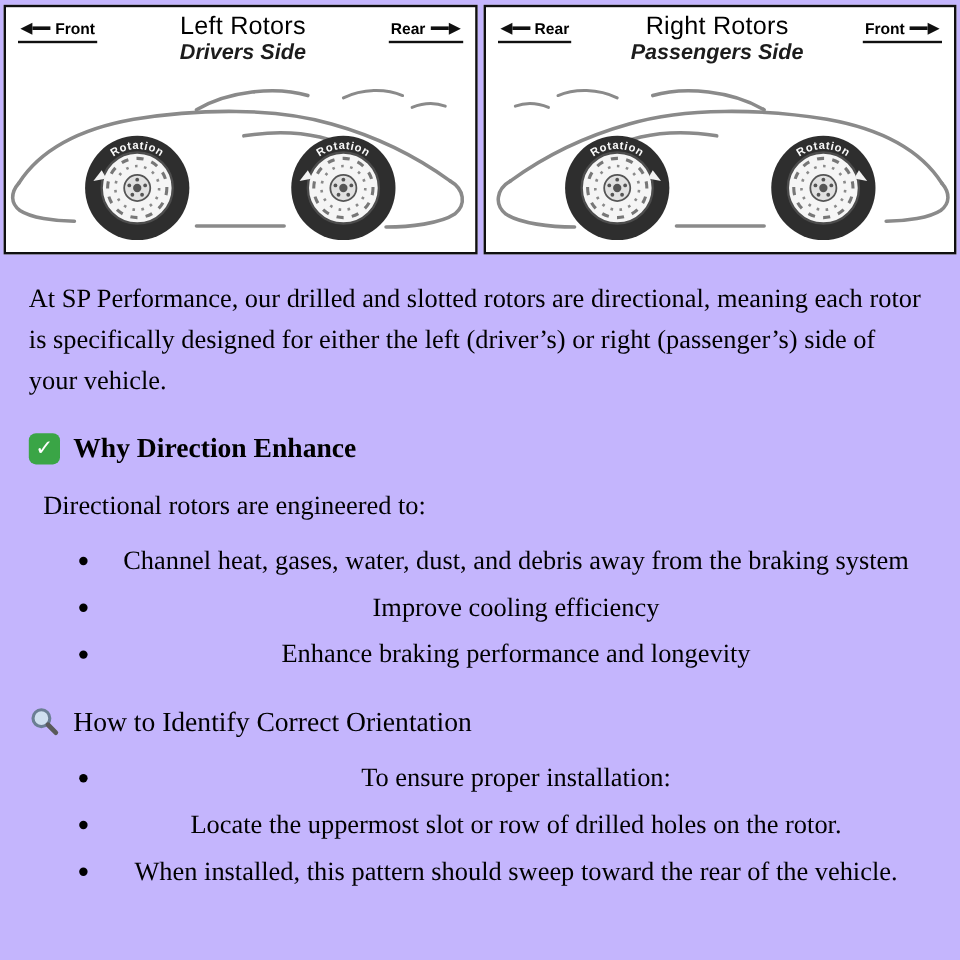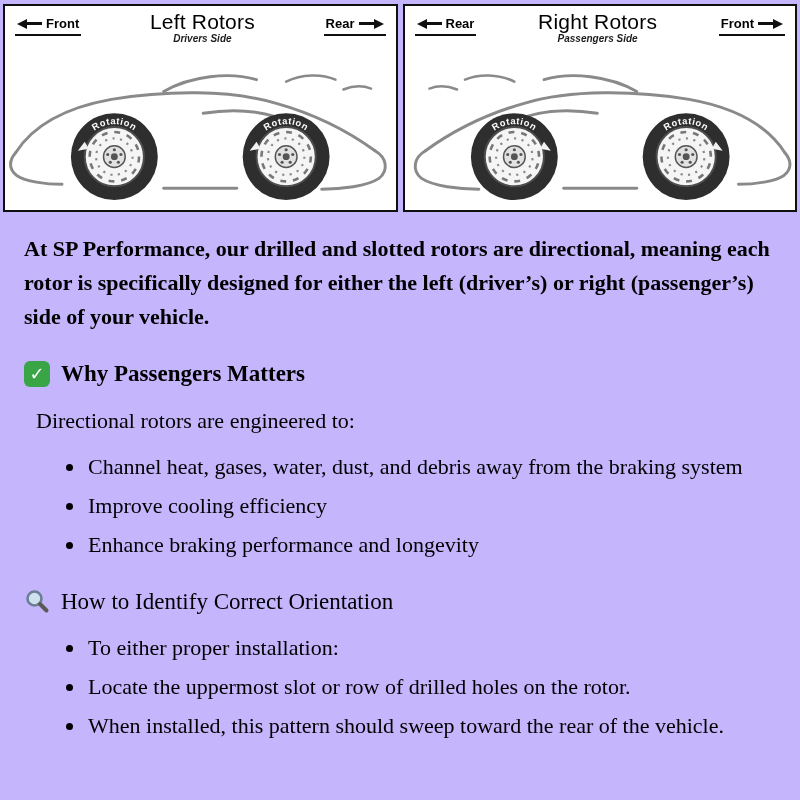--- a/index.html
+++ b/index.html
@@ -13,44 +13,44 @@
   .panel {
     flex: 1; border: 2px solid #101010; height: 208px; box-sizing: border-box;
     position: relative; background: #fff;
   }
   .panel-header {
     display: grid; grid-template-columns: auto 1fr auto; align-items: start;
     padding: 7px 10px 0 10px;
   }
   .titles { text-align: center; font-family: "Liberation Sans", sans-serif; margin-top: -2px; }
   .panel-title { display: block; font-weight: normal; font-size: 21px; line-height: 1.02; letter-spacing: .2px; }
-  .panel-subtitle { display: block; font-weight: bold; font-style: italic; font-size: 10px; color: #1c1c1c; margin-top: 1px; }
+  .panel-subtitle { display: block; font-weight: bold; font-style: italic; font-size: 18px; color: #1c1c1c; margin-top: 1px; }
   .dir {
     font-family: "Liberation Sans", sans-serif; font-weight: bold; font-size: 13px;
     display: inline-flex; align-items: center; gap: 4px;
     border-bottom: 2.5px solid #101010; padding: 1px 2px 3px 2px; margin-top: 2px;
   }
   .tail { width: 15px; height: 3px; background: #101010; display: inline-block; }
   .tri { width: 0; height: 0; display: inline-block; border-top: 5px solid transparent; border-bottom: 5px solid transparent; }
   .tri-left  { border-right: 10px solid #101010; margin-right: -4px; }
   .tri-right { border-left: 10px solid #101010; margin-left: -4px; }
   .car-svg { position: absolute; left: 0; bottom: 2px; width: 100%; height: 156px; }
   .rot-text { font-family: "Liberation Sans", sans-serif; font-size: 9.5px; font-weight: bold; fill: #fafafa; letter-spacing: .6px; }
 
   
   .content { padding: 12px 28px 0 24px; font-size: 22px; line-height: 34px; }
-  .intro { margin: 8px 0 20px 0; font-weight: bold; }
+  .intro { margin: 8px 0 20px 0; }
   h2 {
     font-size: 23px; margin: 26px 0 16px 0; display: flex; align-items: center; gap: 11px;
     font-weight: bold; line-height: 1.2;
   }
   h2.regular { font-weight: normal; }
   .lead { margin: 0 0 12px 12px; }
   ul { margin: 10px 0 24px 0; padding-left: 62px; }
-  li { margin: 5px 0; padding-left: 2px; }
+  li { margin: 5px 0; padding-left: 2px; text-align: center; }
   .check-icon {
     width: 26px; height: 26px; border-radius: 6px; background: #3aa546; flex: 0 0 auto;
     display: inline-flex; align-items: center; justify-content: center;
     color: #fff; font-size: 18px; font-weight: bold;
     font-family: "DejaVu Sans", sans-serif;
   }
   .mag-icon { flex: 0 0 auto; display: inline-block; }
 </style>
 </head>
 <body>
@@ -151,39 +151,39 @@
   </div>
 
   <div class="content">
 
     <p class="intro">At SP Performance, our drilled and slotted rotors are directional, meaning each rotor is specifically designed for either the left (driver’s) or right (passenger’s) side of your vehicle.</p>
 
     <h2>
       <span class="check-icon">
           <span>✓</span>
         </span>
-      <span>Why Passengers Matters</span>
+      <span>Why Direction Enhance</span>
     </h2>
 
     <p class="lead">Directional rotors are engineered to:</p>
 
     <ul>
       <li>Channel heat, gases, water, dust, and debris away from the braking system</li>
       <li>Improve cooling efficiency</li>
       <li>Enhance braking performance and longevity</li>
     </ul>
 
     <h2 class="regular">
       <svg class="mag-icon" width="26" height="26" viewBox="0 0 26 26">
         <circle cx="10.5" cy="10.5" r="7" fill="#cfe0ef" stroke="#6b7f94" stroke-width="2.6"></circle>
         <line x1="16" y1="16" x2="22.5" y2="22.5" stroke="#5a5a5a" stroke-width="4" stroke-linecap="round"></line>
       </svg>
       <span>How to Identify Correct Orientation</span>
     </h2>
 
     <ul>
-      <li>To either proper installation:</li>
+      <li>To ensure proper installation:</li>
       <li>Locate the uppermost slot or row of drilled holes on the rotor.</li>
       <li>When installed, this pattern should sweep toward the rear of the vehicle.</li>
     </ul>
 
   </div>
 </div>
 
 </body></html>

